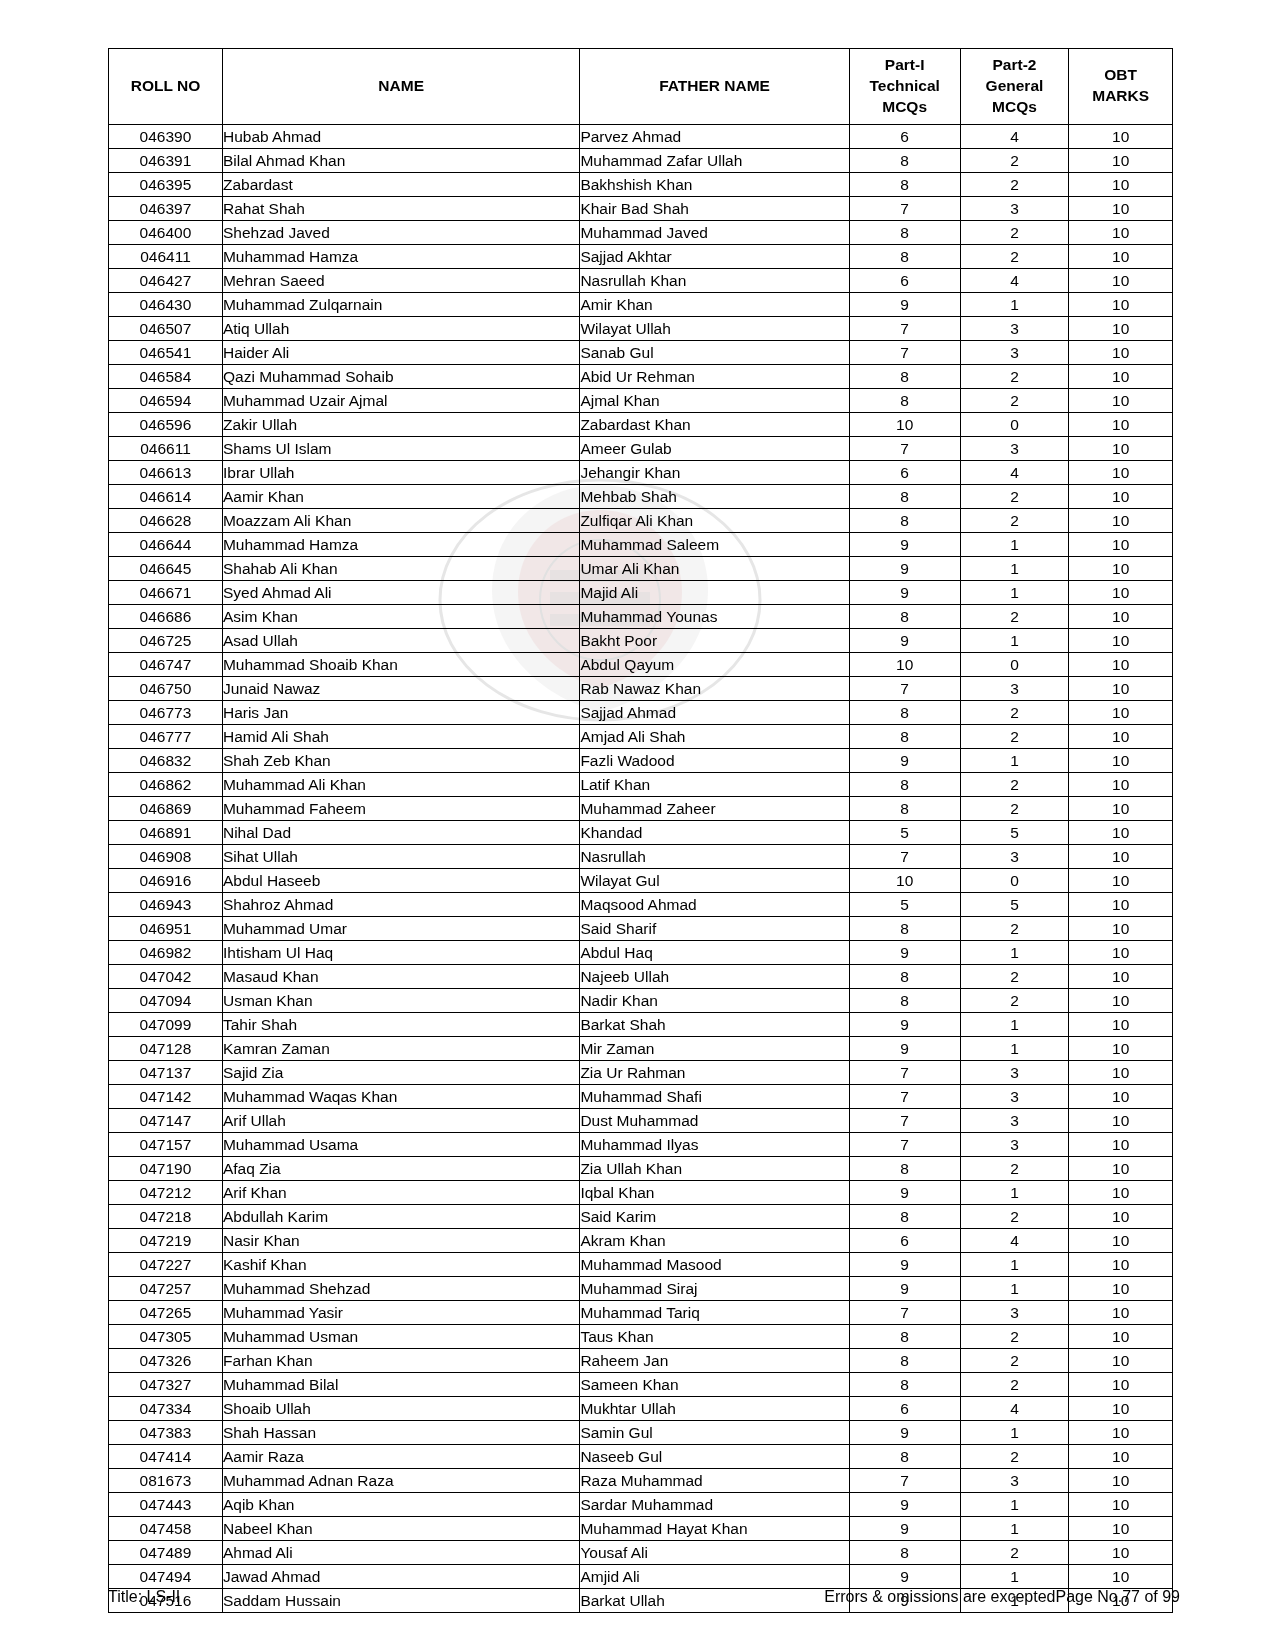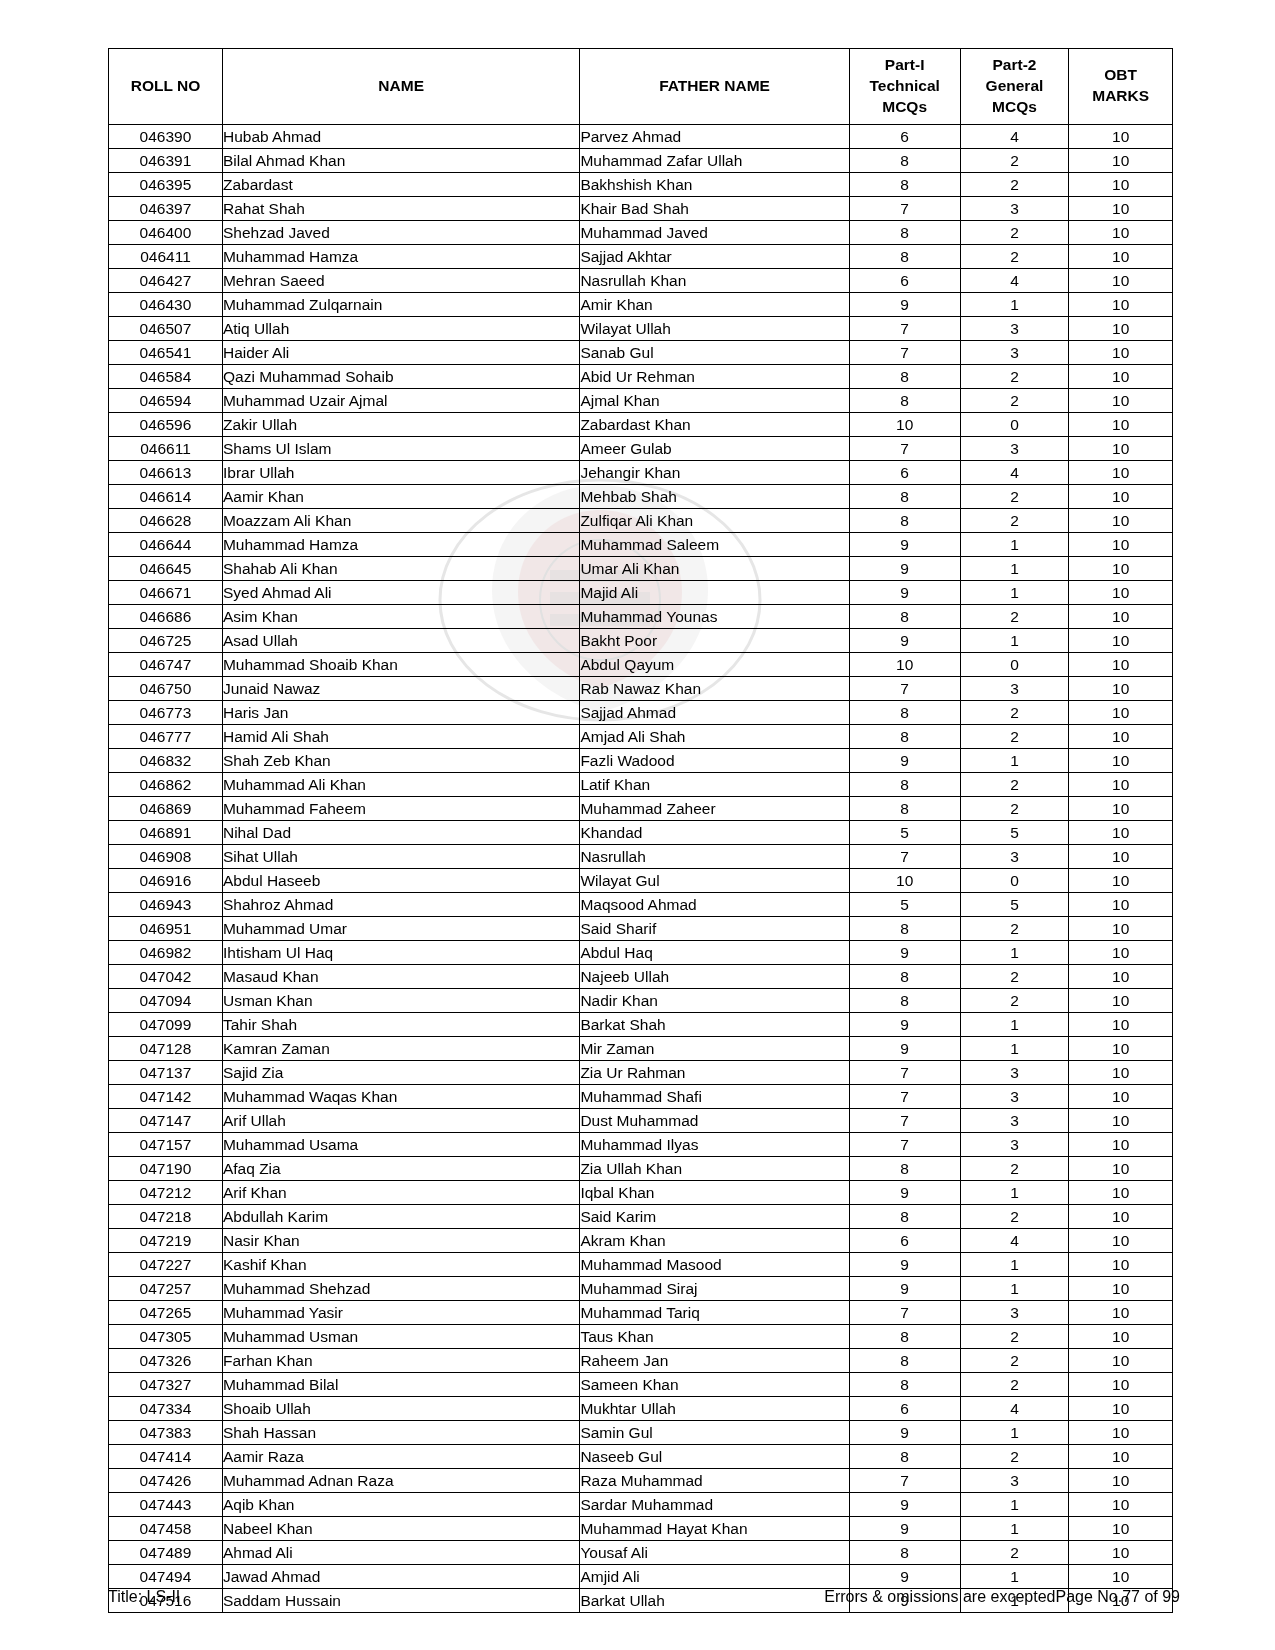--- a/index.html
+++ b/index.html
@@ -579,21 +579,21 @@
         </tr>
         <tr>
           <td class="roll">047414</td>
           <td class="name">Aamir  Raza</td>
           <td class="father">Naseeb Gul</td>
           <td class="num">8</td>
           <td class="num">2</td>
           <td class="num">10</td>
         </tr>
         <tr>
-          <td class="roll">047426</td>
+          <td class="roll">081673</td>
           <td class="name">Muhammad Adnan Raza</td>
           <td class="father">Raza Muhammad</td>
           <td class="num">7</td>
           <td class="num">3</td>
           <td class="num">10</td>
         </tr>
         <tr>
           <td class="roll">047443</td>
           <td class="name">Aqib Khan</td>
           <td class="father">Sardar Muhammad</td>

